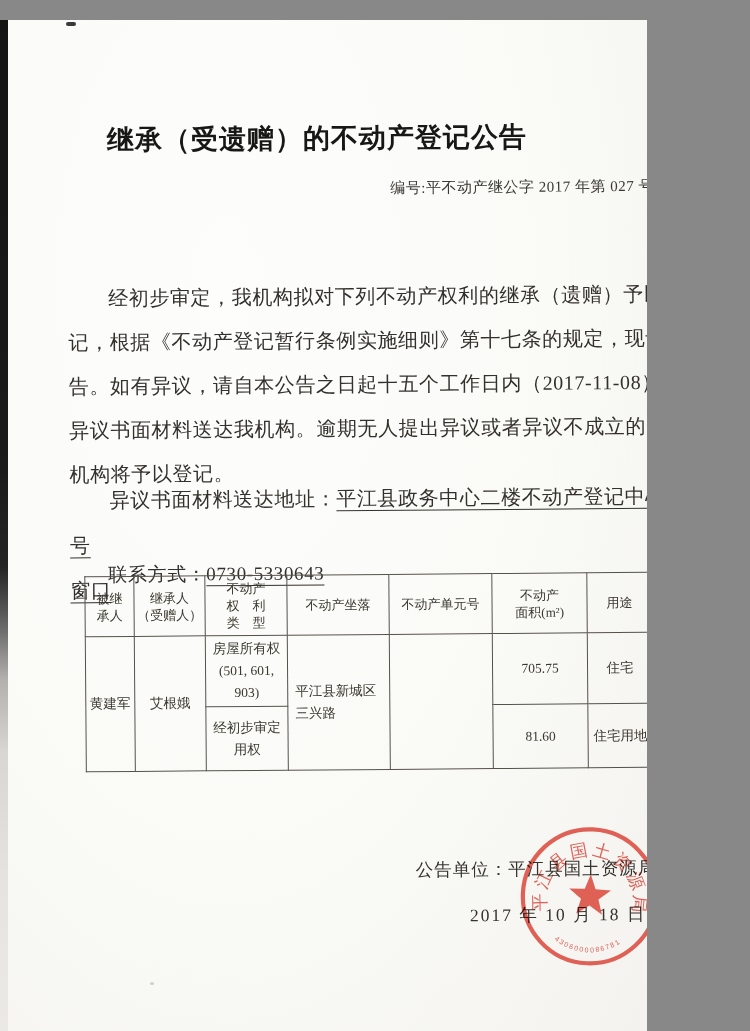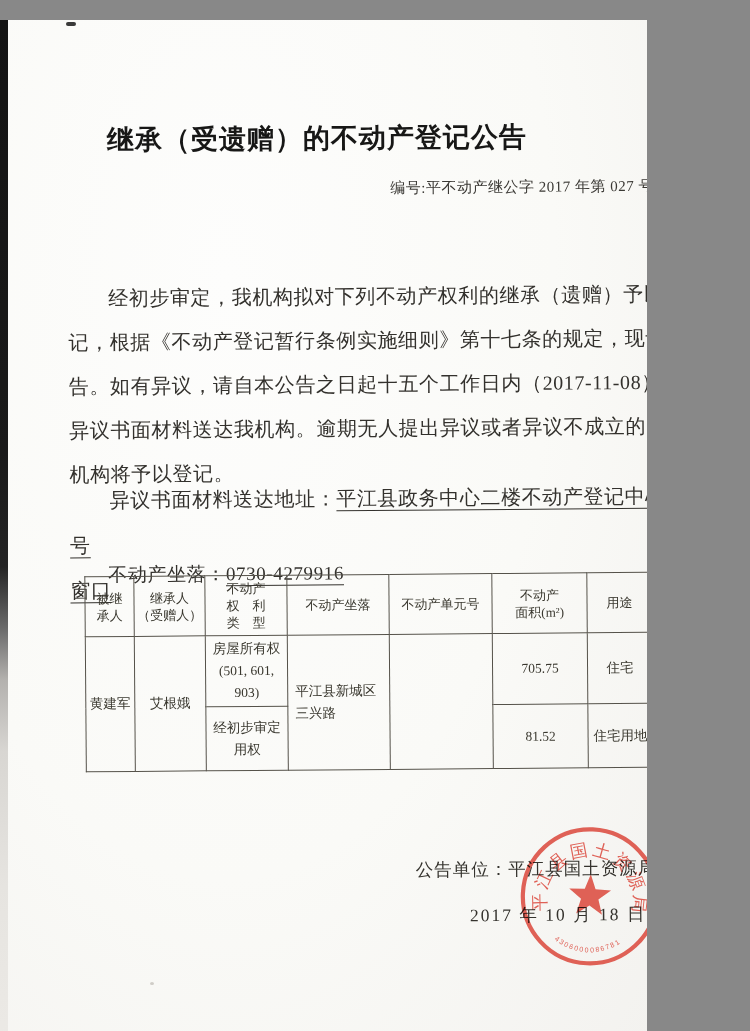--- a/index.html
+++ b/index.html
@@ -71,21 +71,21 @@
     <div class="abs docnum">编号:平不动产继公字 2017 年第 027 号</div>
 
     <p class="abs para p1">经初步审定，我机构拟对下列不动产权利的继承（遗赠）予以登
 记，根据《不动产登记暂行条例实施细则》第十七条的规定，现予公
 告。如有异议，请自本公告之日起十五个工作日内（2017-11-08）将
 异议书面材料送达我机构。逾期无人提出异议或者异议不成立的，我
 机构将予以登记。</p>
 
     <p class="abs para p2"><span>异议书面材料送达地址：</span><span class="u">平江县政务中心二楼不动产登记中心六号</span><br><span class="u">窗口</span></p>
 
-    <p class="abs para p3"><span>不动产坐落：</span><span class="u">0730-4279916</span></p>
+    <p class="abs para p3"><span>联系方式：</span><span class="u">0730-5330643</span></p>
 
     <div class="abs doc-table">
       <table>
         <colgroup>
           <col style="width:49px">
             <col style="width:71px">
             <col style="width:82px">
           <col style="width:102px">
             <col style="width:103px">
             <col style="width:95px">
@@ -117,21 +117,21 @@
             <td class="body-cell loc" rowspan="2">平江县新城区
 三兴路</td>
             <td class="body-cell" rowspan="2"></td>
             <td class="body-cell">705.75</td>
             <td class="body-cell">住宅</td>
             <td class="body-cell" rowspan="2"></td>
           </tr>
           <tr class="r2">
             <td class="body-cell">经初步审定
 用权</td>
-            <td class="body-cell">81.52</td>
+            <td class="body-cell">81.60</td>
             <td class="body-cell">住宅用地</td>
           </tr>
         </tbody>
       </table>
     </div>
 
     <div class="abs footer-unit">公告单位：平江县国土资源局</div>
     <div class="abs footer-date">2017 年 10 月 18 日</div>
 
     <svg class="abs seal" viewBox="0 0 150 150" xmlns="http://www.w3.org/2000/svg">

